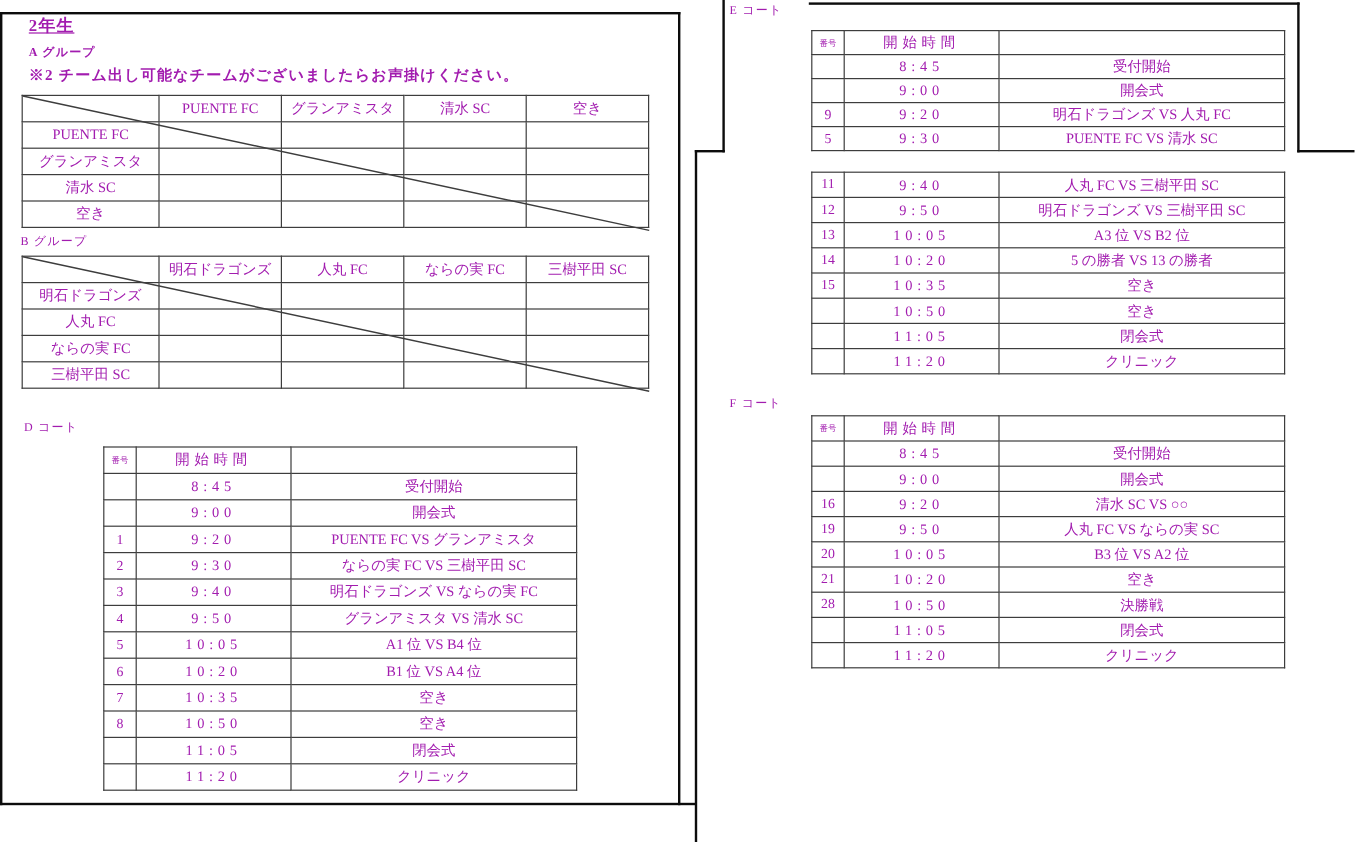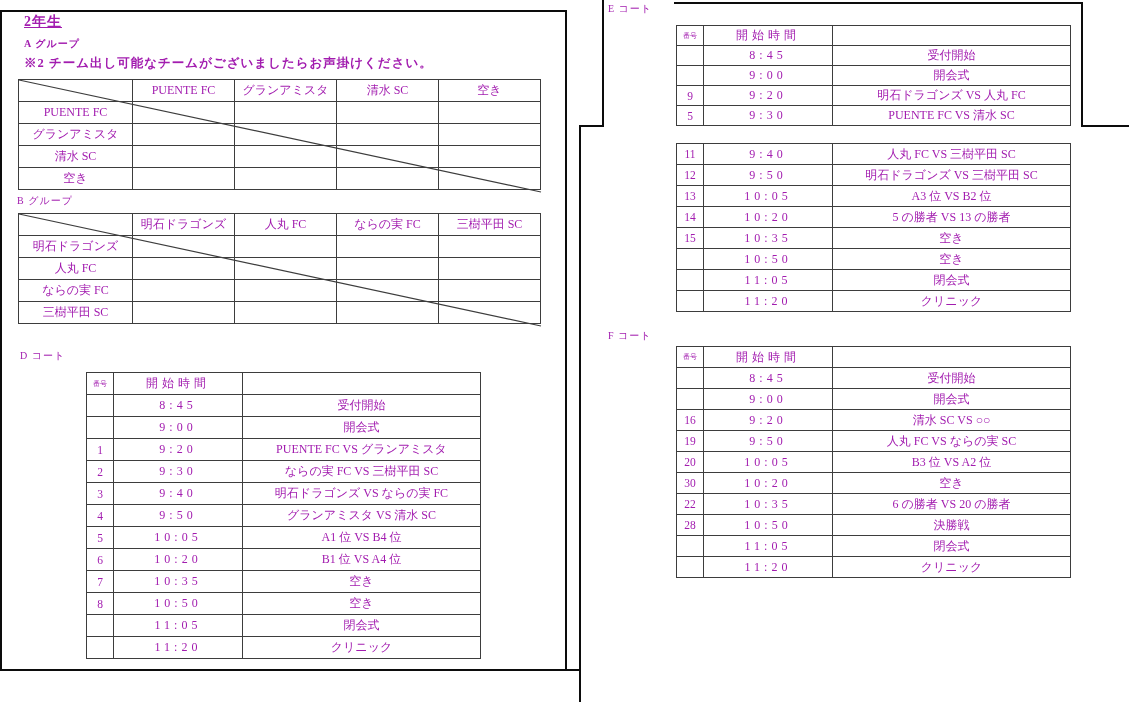--- a/index.html
+++ b/index.html
@@ -331,28 +331,23 @@
           <td class="no">19</td>
           <td class="time">9:50</td>
           <td class="desc">人丸 FC VS ならの実 SC</td>
         </tr>
         <tr>
           <td class="no">20</td>
           <td class="time">10:05</td>
           <td class="desc">B3 位 VS A2 位</td>
         </tr>
         <tr>
-          <td class="no">30</td>
+          <td class="no">21</td>
           <td class="time">10:20</td>
           <td class="desc">空き</td>
-        </tr>
-        <tr>
-          <td class="no">22</td>
-          <td class="time">10:35</td>
-          <td class="desc">6 の勝者 VS 20 の勝者</td>
         </tr>
         <tr>
           <td class="no">28</td>
           <td class="time">10:50</td>
           <td class="desc">決勝戦</td>
         </tr>
         <tr>
           <td class="no"></td>
           <td class="time">11:05</td>
           <td class="desc">閉会式</td>

